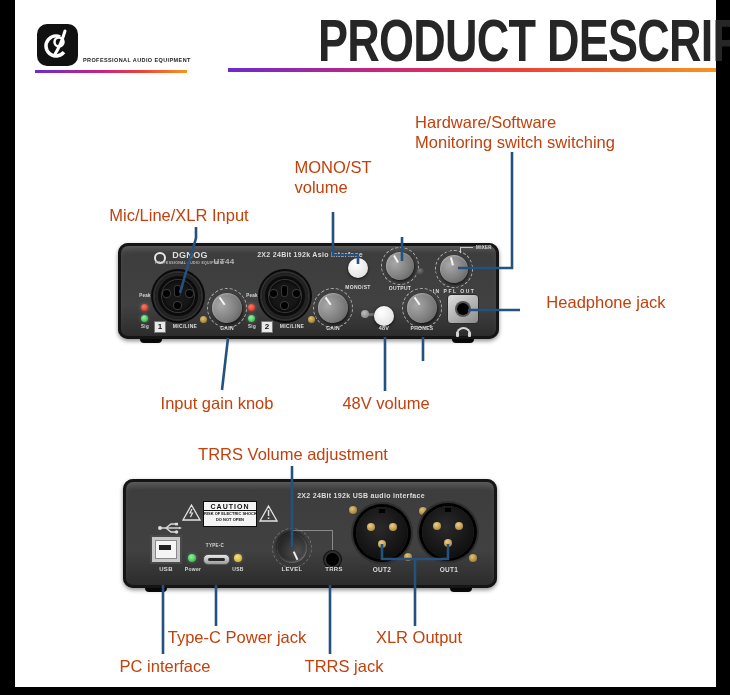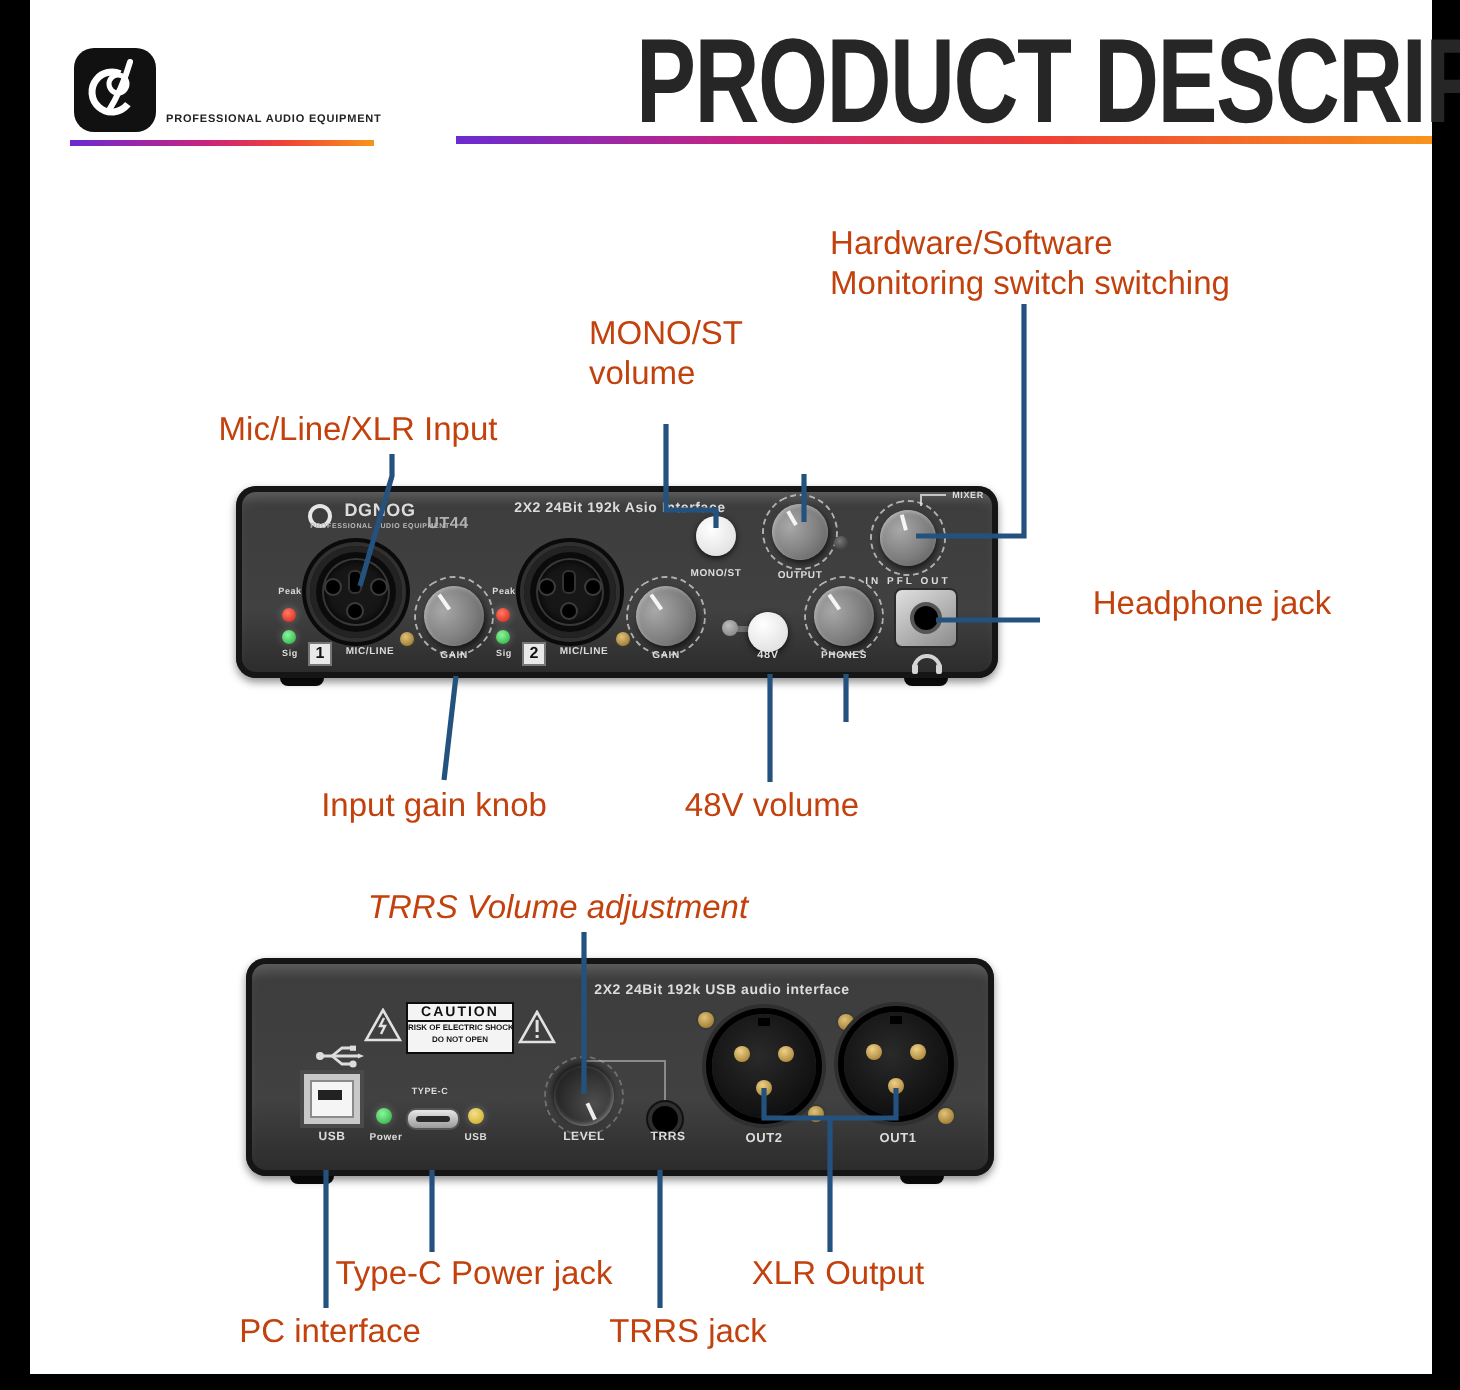--- a/index.html
+++ b/index.html
@@ -170,21 +170,21 @@
   </div>
   <div class="callout" style="left:422px;top:194px;">
   </div>
   <div class="callout" style="left:179px;top:205px;">Mic/Line/XLR Input</div>
   <div class="callout" style="left:606px;top:292px;">
     <div>Headphone jack</div>
   </div>
   <div class="callout" style="left:217px;top:393px;">Input gain knob</div>
   <div class="callout" style="left:386px;top:393px;">48V volume</div>
 
-  <div class="callout" style="left:279px;top:444px;font-style:italic;">TRRS Volume adjustment</div>
+  <div class="callout" style="left:293px;top:444px;">TRRS Volume adjustment</div>
   <div class="callout" style="left:237px;top:627px;">Type-C Power jack</div>
   <div class="callout" style="left:419px;top:627px;">XLR Output</div>
   <div class="callout" style="left:165px;top:656px;">PC interface</div>
   <div class="callout" style="left:344px;top:656px;">TRRS jack</div>
 
   <div class="foot" style="left:140px;top:336px;width:22px;height:7px;"></div>
   <div class="foot" style="left:452px;top:336px;width:22px;height:7px;"></div>
   <div class="foot" style="left:145px;top:585px;width:22px;height:7px;"></div>
   <div class="foot" style="left:450px;top:585px;width:22px;height:7px;"></div>
 

